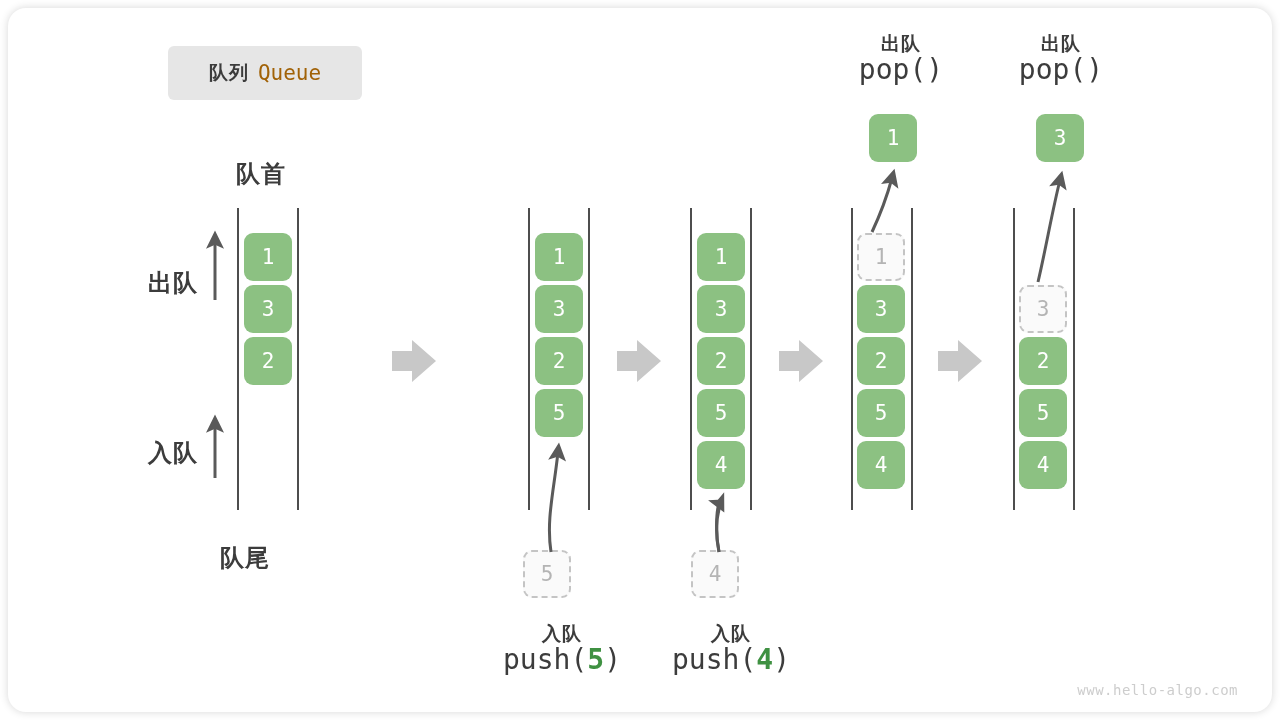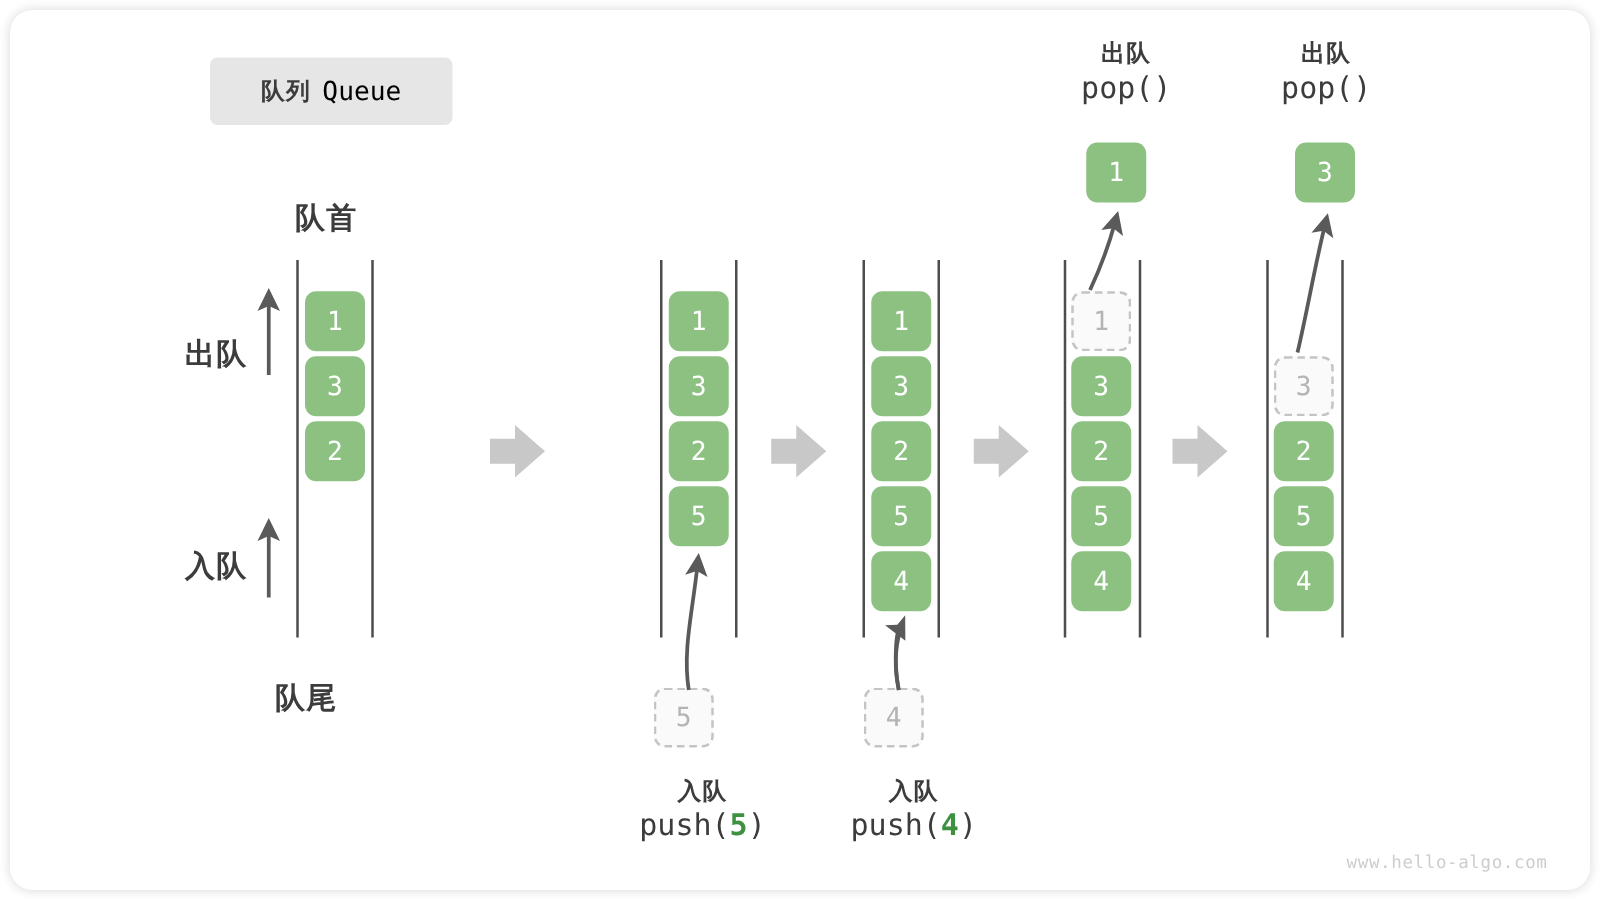--- a/index.html
+++ b/index.html
@@ -45,21 +45,21 @@
   }
   #title-badge .cn {
     font-size: 19px;
     font-weight: bold;
     color: #3c3c3c;
     letter-spacing: 1px;
   }
   #title-badge .en {
     font-family: "DejaVu Sans Mono", "Liberation Mono", monospace;
     font-size: 21px;
-    color: #000000;
+    color: #a16207;
   }
 
   
   .cap {
     position: absolute;
     font-size: 24px;
     font-weight: bold;
     color: #3c3c3c;
     white-space: nowrap;
     letter-spacing: 1px;
@@ -74,21 +74,21 @@
     display: block;
     font-size: 19px;
     font-weight: bold;
     color: #3c3c3c;
     letter-spacing: 1px;
     line-height: 26px;
   }
   .oplabel .code {
     display: block;
     font-family: "DejaVu Sans Mono", "Liberation Mono", monospace;
-    font-size: 24px;
+    font-size: 28px;
     color: #3c3c3c;
     line-height: 28px;
   }
   .oplabel .code .arg { color: #3f9142; font-weight: bold; }
 
   
   .track {
     position: absolute;
     width: 62px;
   }

